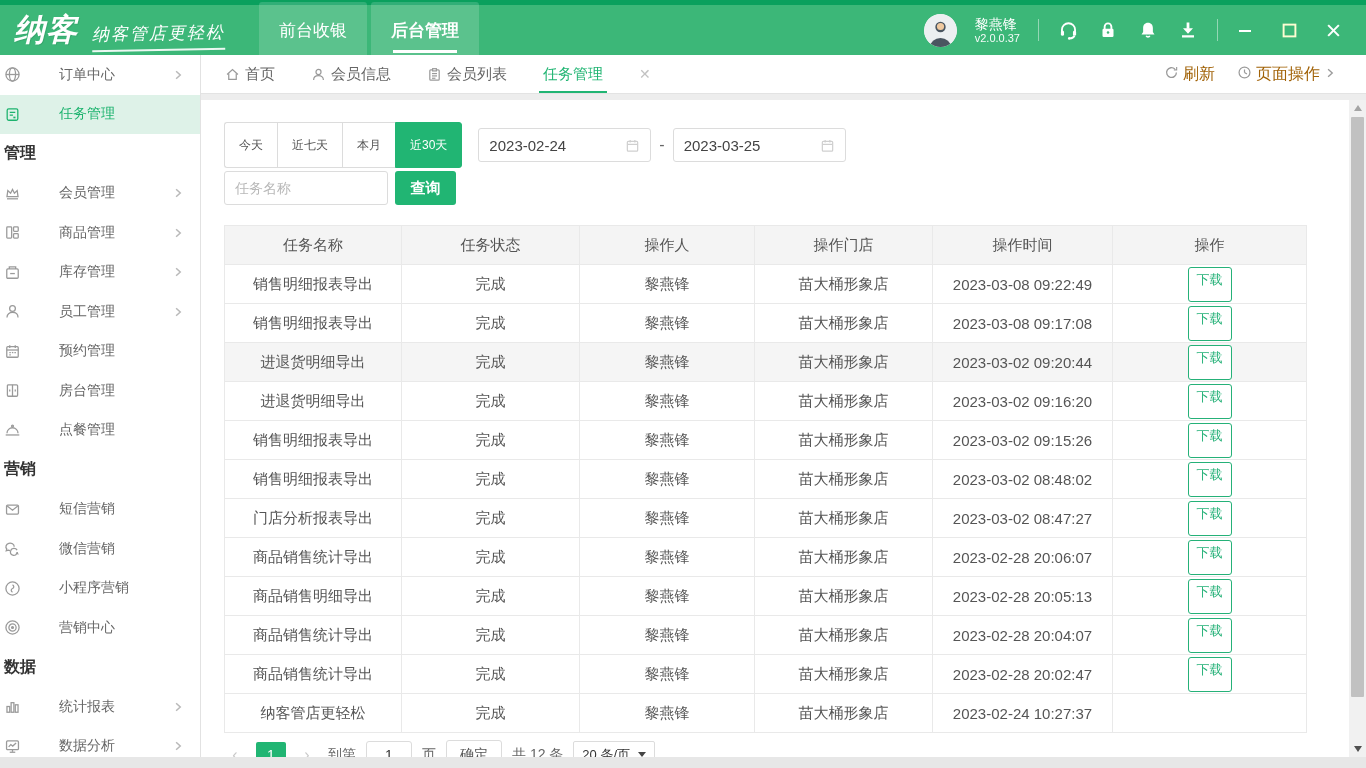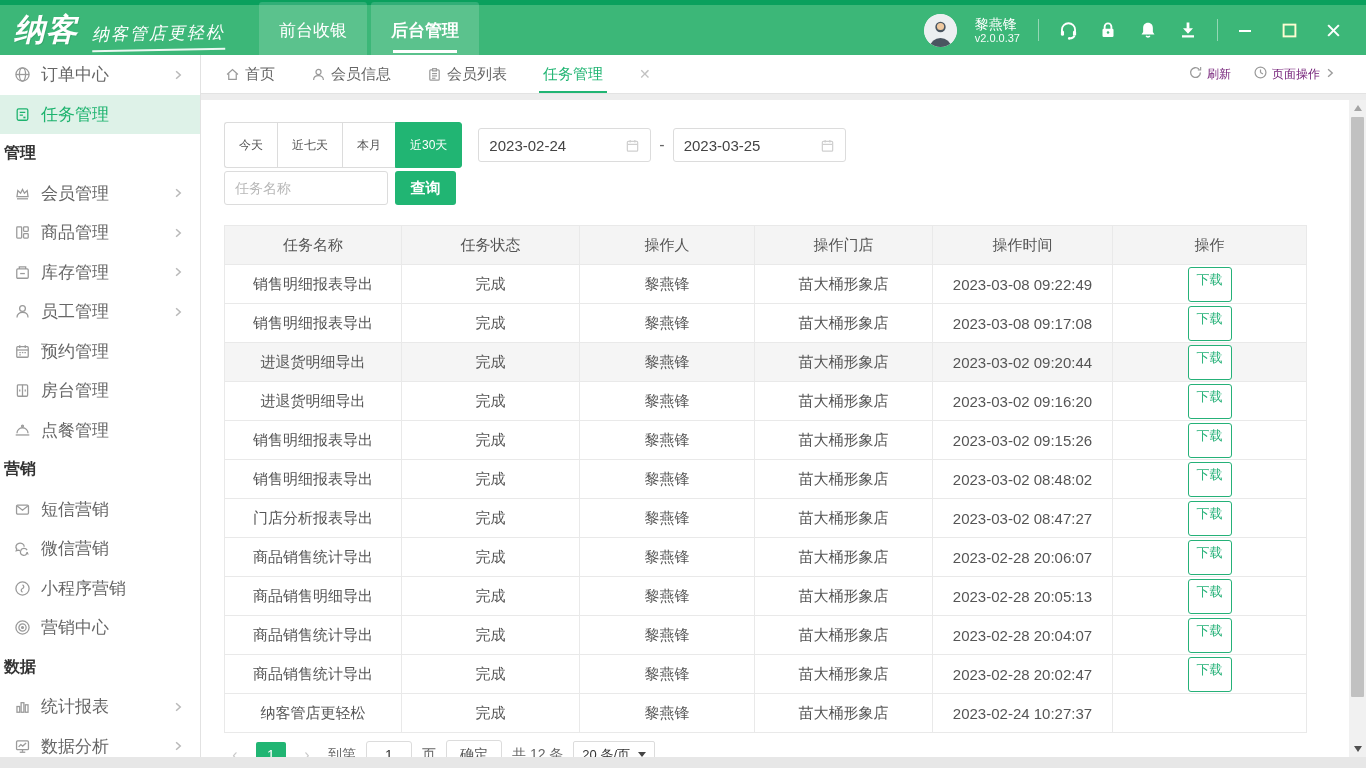--- a/index.html
+++ b/index.html
@@ -28,34 +28,34 @@
   .user-name { font-size:14px; }
   .user-ver { font-size:11px; opacity:.95; }
   .top-divider { width:1px; height:22px; background:rgba(255,255,255,.45); }
   .tbicon { width:22px; height:22px; display:flex; align-items:center; justify-content:center; cursor:pointer; }
   .winbtns { display:flex; align-items:center; gap:26px; padding-right:6px; }
   .winbtn { width:18px; height:18px; display:flex; align-items:center; justify-content:center; cursor:pointer; }
 
   
   .body-row { display:flex; height:702px; }
   .sidebar { width:201px; background:#fff; border-right:1px solid #e2e2e2; overflow:hidden; }
-  .side-item { height:39.5px; display:flex; align-items:center; padding:0 16px 0 14px; cursor:pointer; color:#666; font-size:17px; }
+  .side-item { height:39.5px; display:flex; align-items:center; padding:0 16px 0 4px; cursor:pointer; color:#666; font-size:14px;gap:28px; }
   .side-item .sicon { width:17px; height:17px; margin-right:10px; display:flex; align-items:center; }
   .side-item.active { background:#def2e8; color:#1db36e; }
   .side-item .chev { margin-left:auto; display:flex; }
   .side-section { height:39.5px; display:flex; align-items:center; padding-left:4px; font-size:16px; font-weight:bold; color:#333; }
 
   .main { flex:1; position:relative; background:#ededed; }
   .ctabbar { height:39px; background:#fff; border-bottom:1px solid #e3e3e3; display:flex; align-items:stretch; padding-left:24px; }
   .ctab { display:flex; align-items:center; gap:5px; margin-right:36px; font-size:15px; color:#666; cursor:pointer; position:relative; }
   .ctab .cicon { display:flex; }
   .ctab.active { color:#21b573; }
   .ctab.active::after { content:""; position:absolute; left:-4px; right:-4px; bottom:0; height:2px; background:#21b573; }
   .ctab-close { color:#c2c2c2; font-size:14px; margin-right:36px; align-self:center; cursor:pointer; }
-  .ctab-right { margin-left:auto; display:flex; align-items:center; gap:22px; padding-right:30px; font-size:12px; color:#701a75; }
+  .ctab-right { margin-left:auto; display:flex; align-items:center; gap:22px; padding-right:30px; font-size:16px; color:#a16207; }
   .ctab-action { display:flex; align-items:center; gap:4px; cursor:pointer; }
 
   .content { position:absolute; top:45px; left:0; right:17px; bottom:0; background:#fff; padding:28px 0 0 23px; }
 
   
   .filter-row1 { display:flex; align-items:center; height:34px; }
   .btn-group { display:flex; }
   .qbtn { height:46px; padding:0 14px; background:#fff; border:1px solid #dcdcdc; border-right:none;
     font-size:12px; color:#555; display:flex; align-items:center; cursor:pointer; }
   .qbtn:first-child { border-radius:3px 0 0 3px; }

